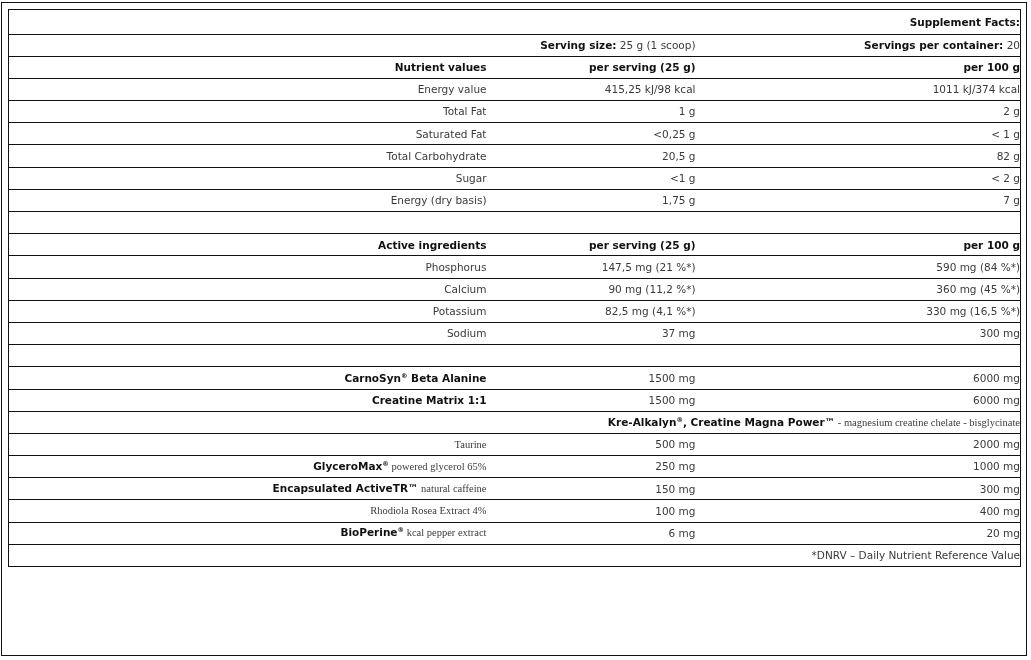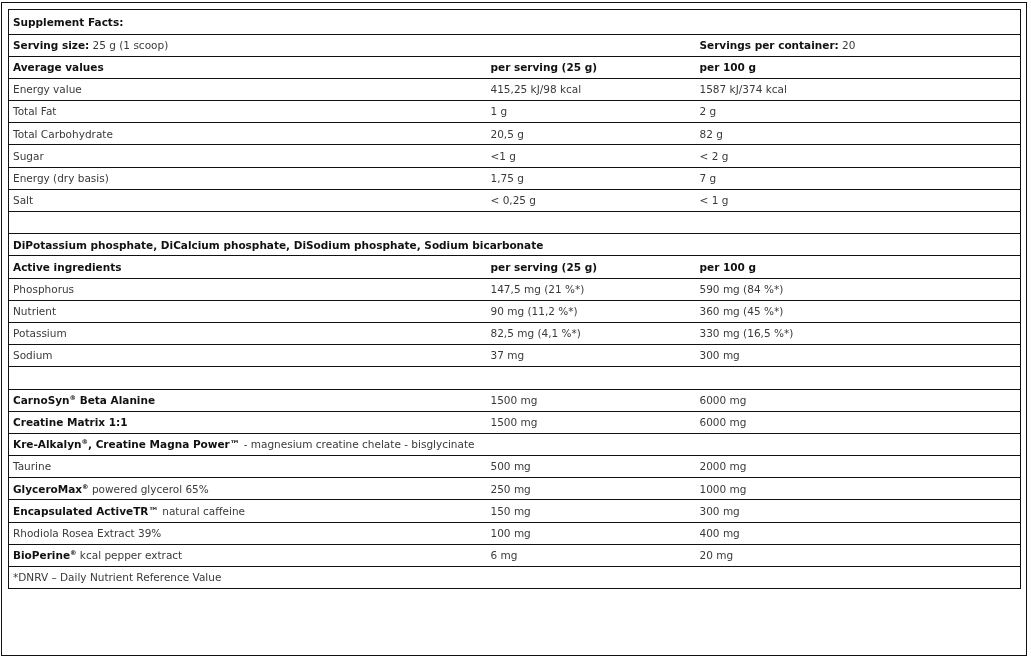--- a/index.html
+++ b/index.html
@@ -27,20 +27,21 @@
     }
     .facts-table {
       position: absolute;
       left: 8px;
       top: 9px;
       width: 1013px;
       border: 1.5px solid #111;
       border-collapse: collapse;
       table-layout: fixed;
       box-sizing: border-box;
+      text-align: right;
     }
     .facts-table td {
       border-bottom: 1.5px solid #111;
       padding: 0 0 0 4px;
       height: 21.2px;
       vertical-align: middle;
       white-space: nowrap;
       overflow: hidden;
       line-height: 1;
     }
@@ -54,20 +55,21 @@
     .col1 { width: 478px; }
     .col2 { width: 209px; }
     .col3 { width: auto; }
     .b {
       font-weight: bold;
       color: #111;
     }
     .note {
       color: #3a3a3a;
       font-weight: normal;
+      font-family: Liberation Serif, serif;
     }
     sup {
       font-size: 6.5px;
       vertical-align: 4px;
       line-height: 0;
     }
   </style>
 </head>
 <body>
 
@@ -81,78 +83,75 @@
   </colgroup>
   <tbody>
     <tr class="title-row">
       <td colspan="3" class="b">Supplement Facts:</td>
     </tr>
     <tr>
       <td colspan="2"><span class="b">Serving size:</span><span> 25 g (1 scoop)</span></td>
       <td><span class="b">Servings per container:</span><span> 20</span></td>
     </tr>
     <tr>
-      <td class="b">Average values</td>
+      <td class="b">Nutrient values</td>
       <td class="b">per serving (25 g)</td>
       <td class="b">per 100 g</td>
     </tr>
   </tbody>
   <tbody id="nutrition-rows">
       <tr>
         <td>Energy value</td>
         <td>415,25 kJ/98 kcal</td>
-        <td>1587 kJ/374 kcal</td>
+        <td>1011 kJ/374 kcal</td>
       </tr>
       <tr>
         <td>Total Fat</td>
         <td>1 g</td>
         <td>2 g</td>
       </tr>
       <tr>
+        <td>Saturated Fat</td>
+        <td>&lt;0,25 g</td>
+        <td>&lt; 1 g</td>
+      </tr>
+      <tr>
         <td>Total Carbohydrate</td>
         <td>20,5 g</td>
         <td>82 g</td>
       </tr>
       <tr>
         <td>Sugar</td>
         <td>&lt;1 g</td>
         <td>&lt; 2 g</td>
       </tr>
       <tr>
         <td>Energy (dry basis)</td>
         <td>1,75 g</td>
         <td>7 g</td>
       </tr>
-      <tr>
-        <td>Salt</td>
-        <td>&lt; 0,25 g</td>
-        <td>&lt; 1 g</td>
-      </tr>
     </tbody>
   <tbody>
     <tr>
         <td colspan="3"></td>
       </tr>
-    <tr>
-      <td colspan="3" class="b">DiPotassium phosphate, DiCalcium phosphate, DiSodium phosphate, Sodium bicarbonate</td>
-    </tr>
     <tr>
       <td class="b">Active ingredients</td>
       <td class="b">per serving (25 g)</td>
       <td class="b">per 100 g</td>
     </tr>
   </tbody>
   <tbody id="mineral-rows">
       <tr>
         <td>Phosphorus</td>
         <td>147,5 mg (21 %*)</td>
         <td>590 mg (84 %*)</td>
       </tr>
       <tr>
-        <td>Nutrient</td>
+        <td>Calcium</td>
         <td>90 mg (11,2 %*)</td>
         <td>360 mg (45 %*)</td>
       </tr>
       <tr>
         <td>Potassium</td>
         <td>82,5 mg (4,1 %*)</td>
         <td>330 mg (16,5 %*)</td>
       </tr>
       <tr>
         <td>Sodium</td>
@@ -188,21 +187,21 @@
         <td><span class="b">GlyceroMax</span><sup class="b">®</sup><span class="note"> powered glycerol 65%</span></td>
         <td>250 mg</td>
         <td>1000 mg</td>
       </tr>
       <tr>
         <td><span class="b">Encapsulated ActiveTR™</span><span class="note"> natural caffeine</span></td>
         <td>150 mg</td>
         <td>300 mg</td>
       </tr>
       <tr>
-        <td><span class="note">Rhodiola Rosea Extract 39%</span></td>
+        <td><span class="note">Rhodiola Rosea Extract 4%</span></td>
         <td>100 mg</td>
         <td>400 mg</td>
       </tr>
       <tr>
         <td><span class="b">BioPerine</span><sup class="b">®</sup><span class="note"> kcal pepper extract</span></td>
         <td>6 mg</td>
         <td>20 mg</td>
       </tr>
     </tbody>
   <tbody>

